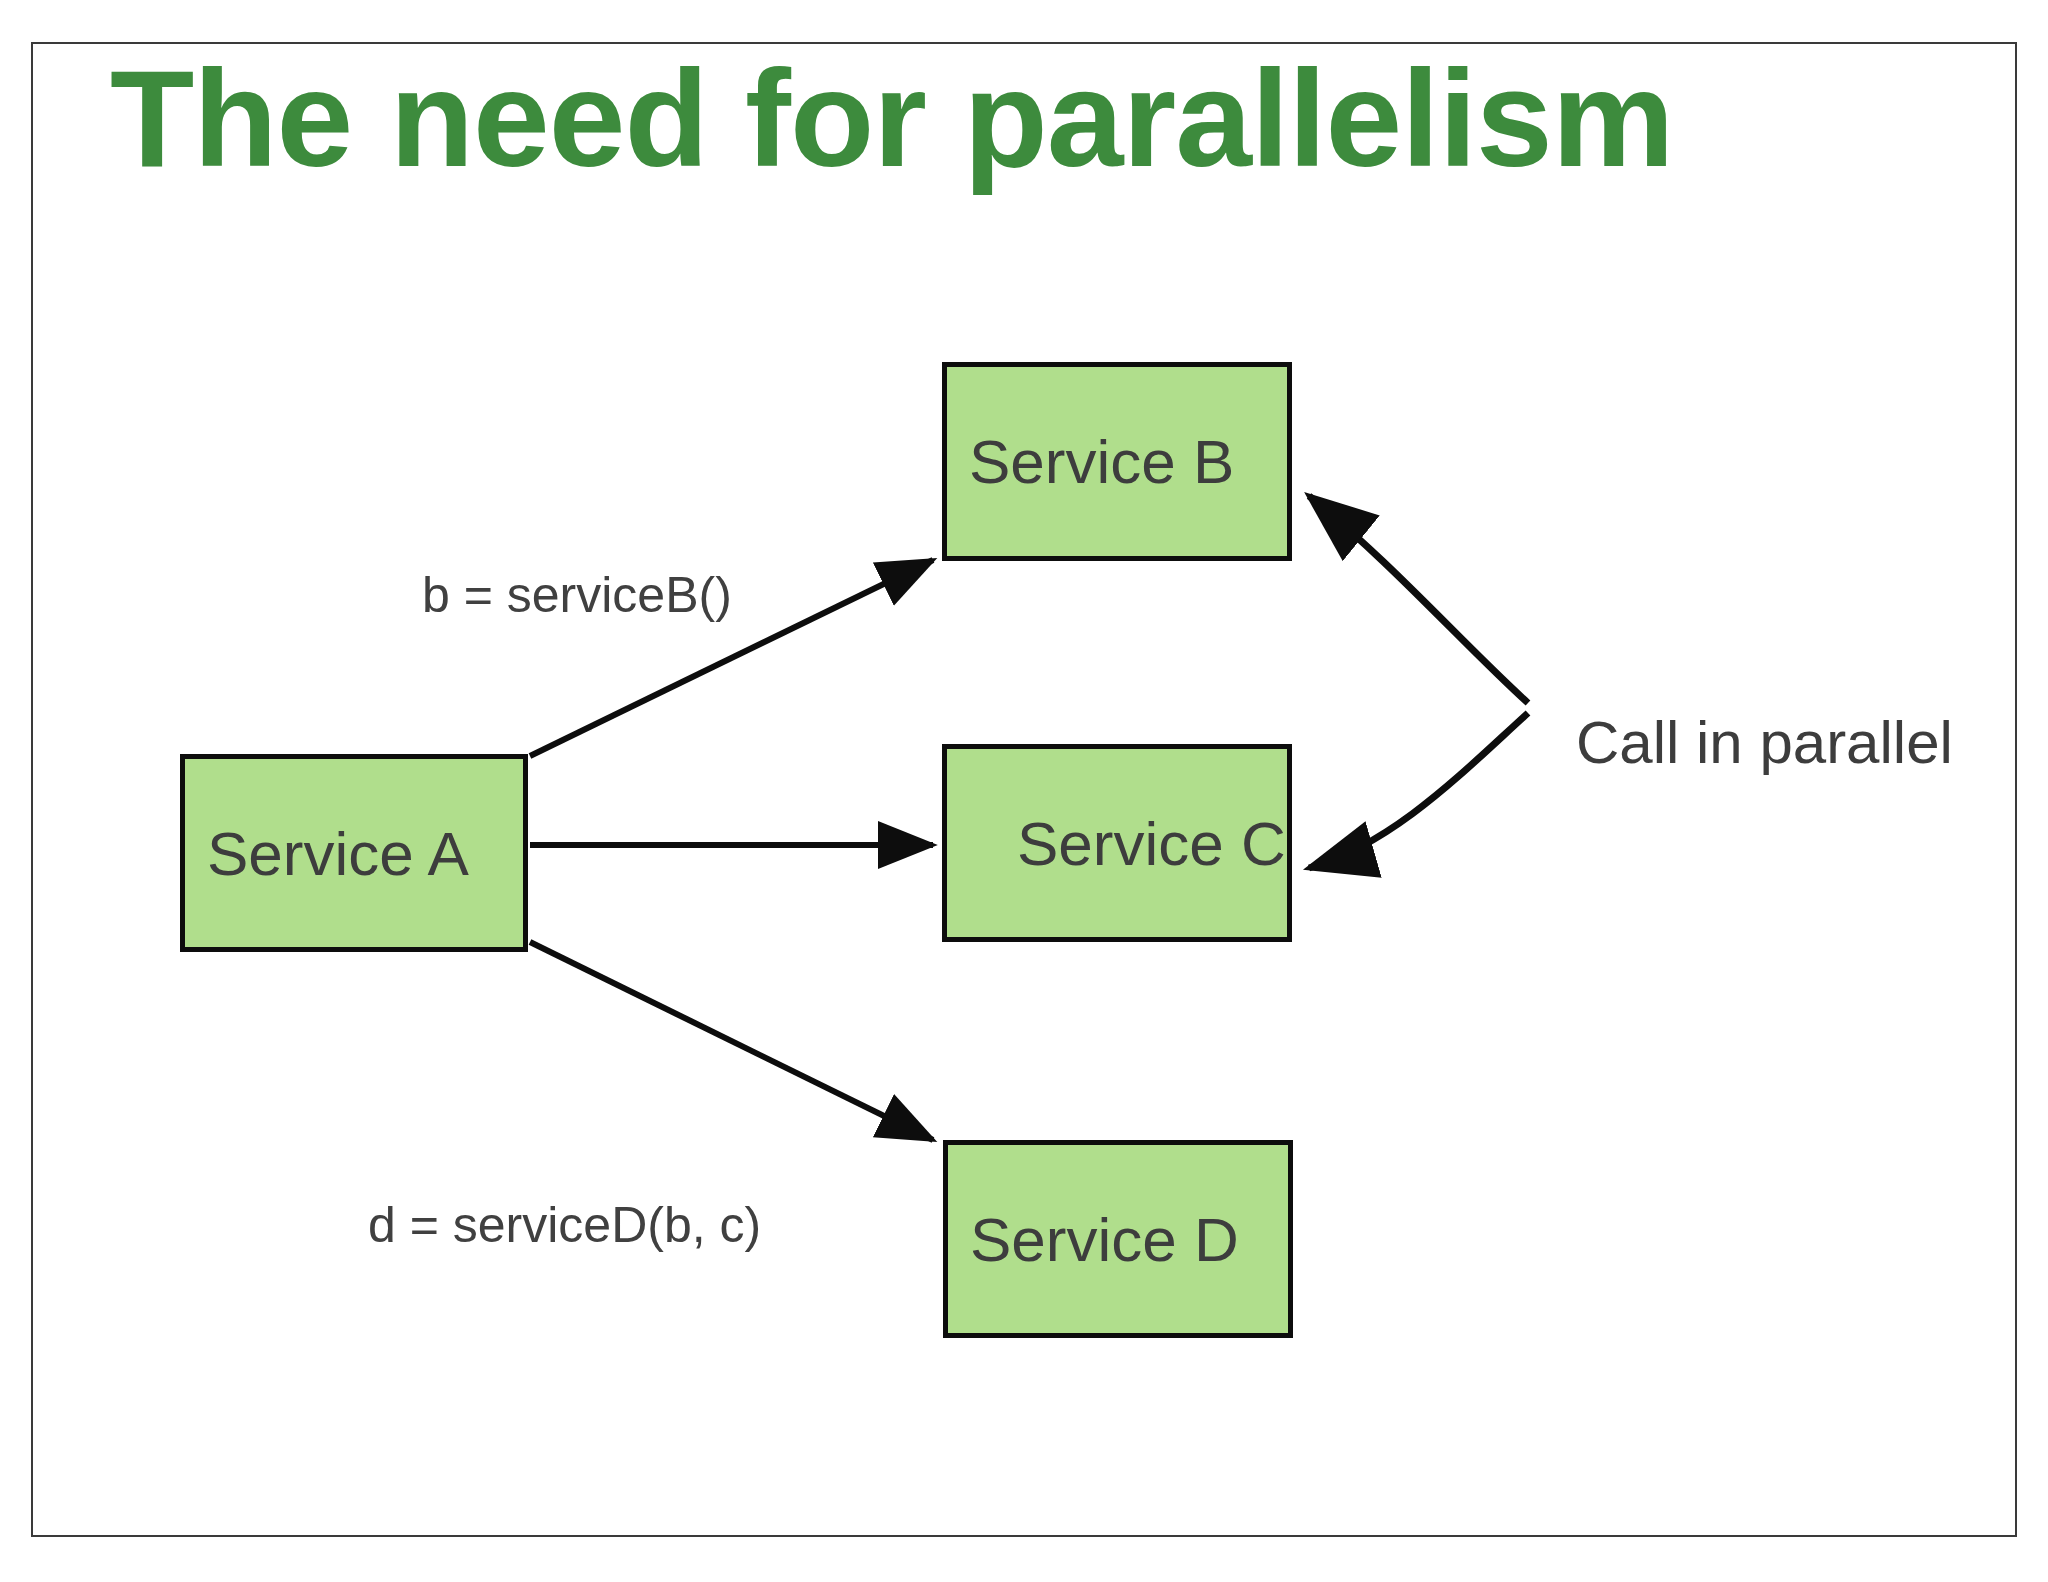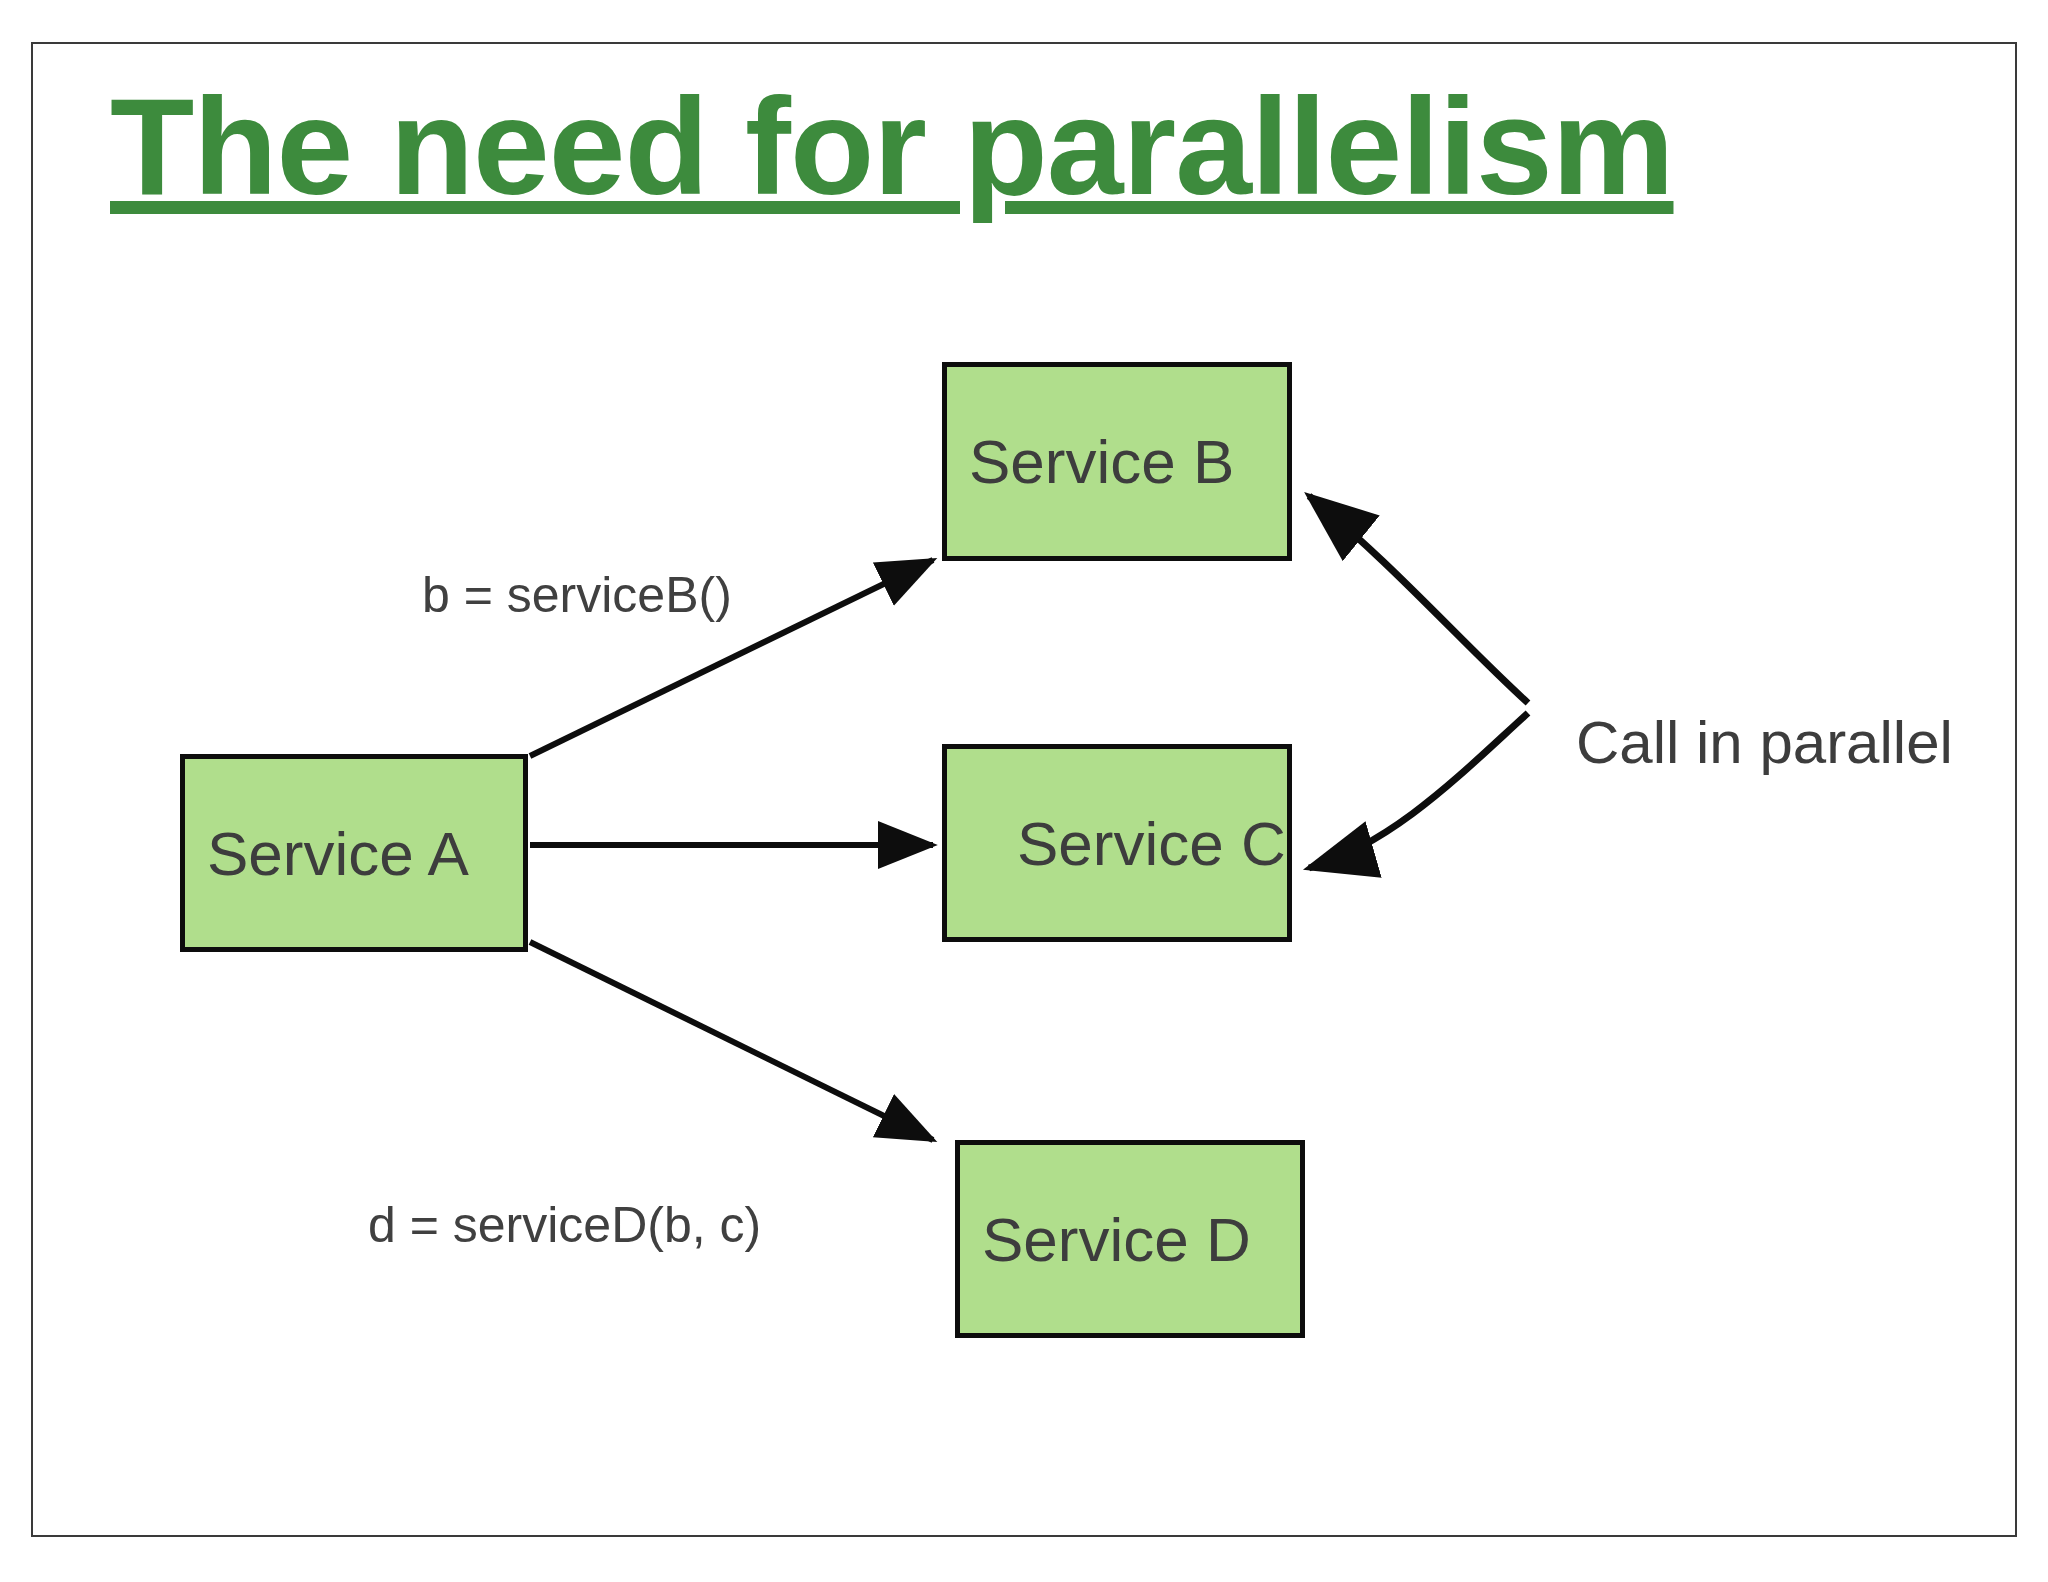--- a/index.html
+++ b/index.html
@@ -21,30 +21,29 @@
     width: 1986px;
     height: 1495px;
     background: #ffffff;
     border: 2px solid #3a3a3a;
     box-sizing: border-box;
   }
 
   #slide-title {
     position: absolute;
     left: 77px;
-    top: 30px;
+    top: 2px;
     width: 1880px;
     font-family: "Liberation Sans", sans-serif;
     font-weight: bold;
     font-size: 138px;
     line-height: 1.05;
     letter-spacing: -1px;
     color: #3d8b3d;
     white-space: nowrap;
-    text-decoration: underline;
   }
 
   
   #diagram {
     position: absolute;
     left: 0;
     top: 0;
     width: 1986px;
     height: 1495px;
   }
@@ -70,21 +69,21 @@
     font-size: 62px;
     color: #3d3d3d;
     padding-left: 22px;
     white-space: nowrap;
     text-align: right;
   }
 
   #node-a { left: 147px; top: 710px; width: 348px; height: 198px; }
   #node-b { left: 909px; top: 318px; width: 350px; height: 199px; }
   #node-c { left: 909px; top: 700px; width: 350px; height: 198px; padding-left: 48px; }
-  #node-d { left: 910px; top: 1096px; width: 350px; height: 198px; margin-left: 12px; }
+  #node-d { left: 910px; top: 1096px; width: 350px; height: 198px; }
 
   .edge-label {
     position: absolute;
     font-family: "Liberation Sans", sans-serif;
     font-size: 50px;
     color: #404040;
     white-space: nowrap;
     text-align: right;
   }
   #label-b  { left: 389px; top: 522px; }

